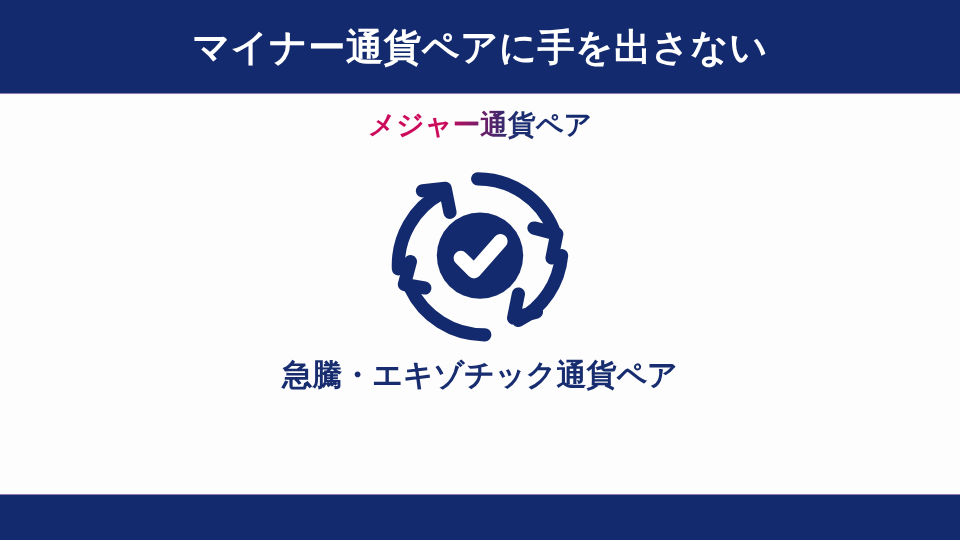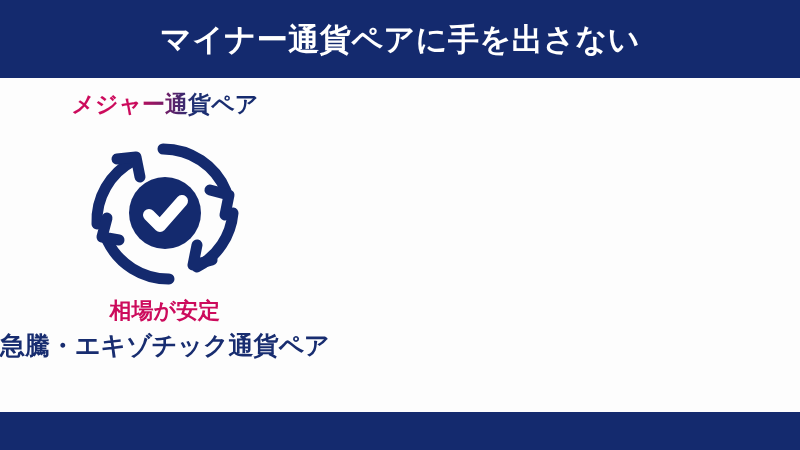--- a/index.html
+++ b/index.html
@@ -42,21 +42,21 @@
     white-space: nowrap;
     text-align: center;
   }
 
   
   .body-area {
     flex: 1 1 auto;
     position: relative;
     background: #fdfdfd;
     display: flex;
-    flex-direction: column;
+    flex-direction: row;
     align-items: flex-start;
     padding-top: 14px;
     box-sizing: border-box;
   }
   .column {
     flex: 1 1 50%;
     display: flex;
     flex-direction: column;
     align-items: center;
     box-sizing: border-box;
@@ -151,21 +151,20 @@
 
             <path d="M40 113 L23 110 L28 91"></path>
           </g>
 
           <circle cx="86" cy="86" r="36" fill="#142a6e"></circle>
 
           <path d="M70 88 L81 99 L103 74" stroke="#ffffff" stroke-width="12" stroke-linecap="round" stroke-linejoin="round" fill="none"></path>
         </svg>
       </div>
 
-      <div class="caption-primary">相場が安定</div>
 
       <div class="caption-secondary">急騰・エキゾチック通貨ペア</div>
     </div>
 
 
   </div>
 
   <div class="footer-band"></div>
 
 </div>

